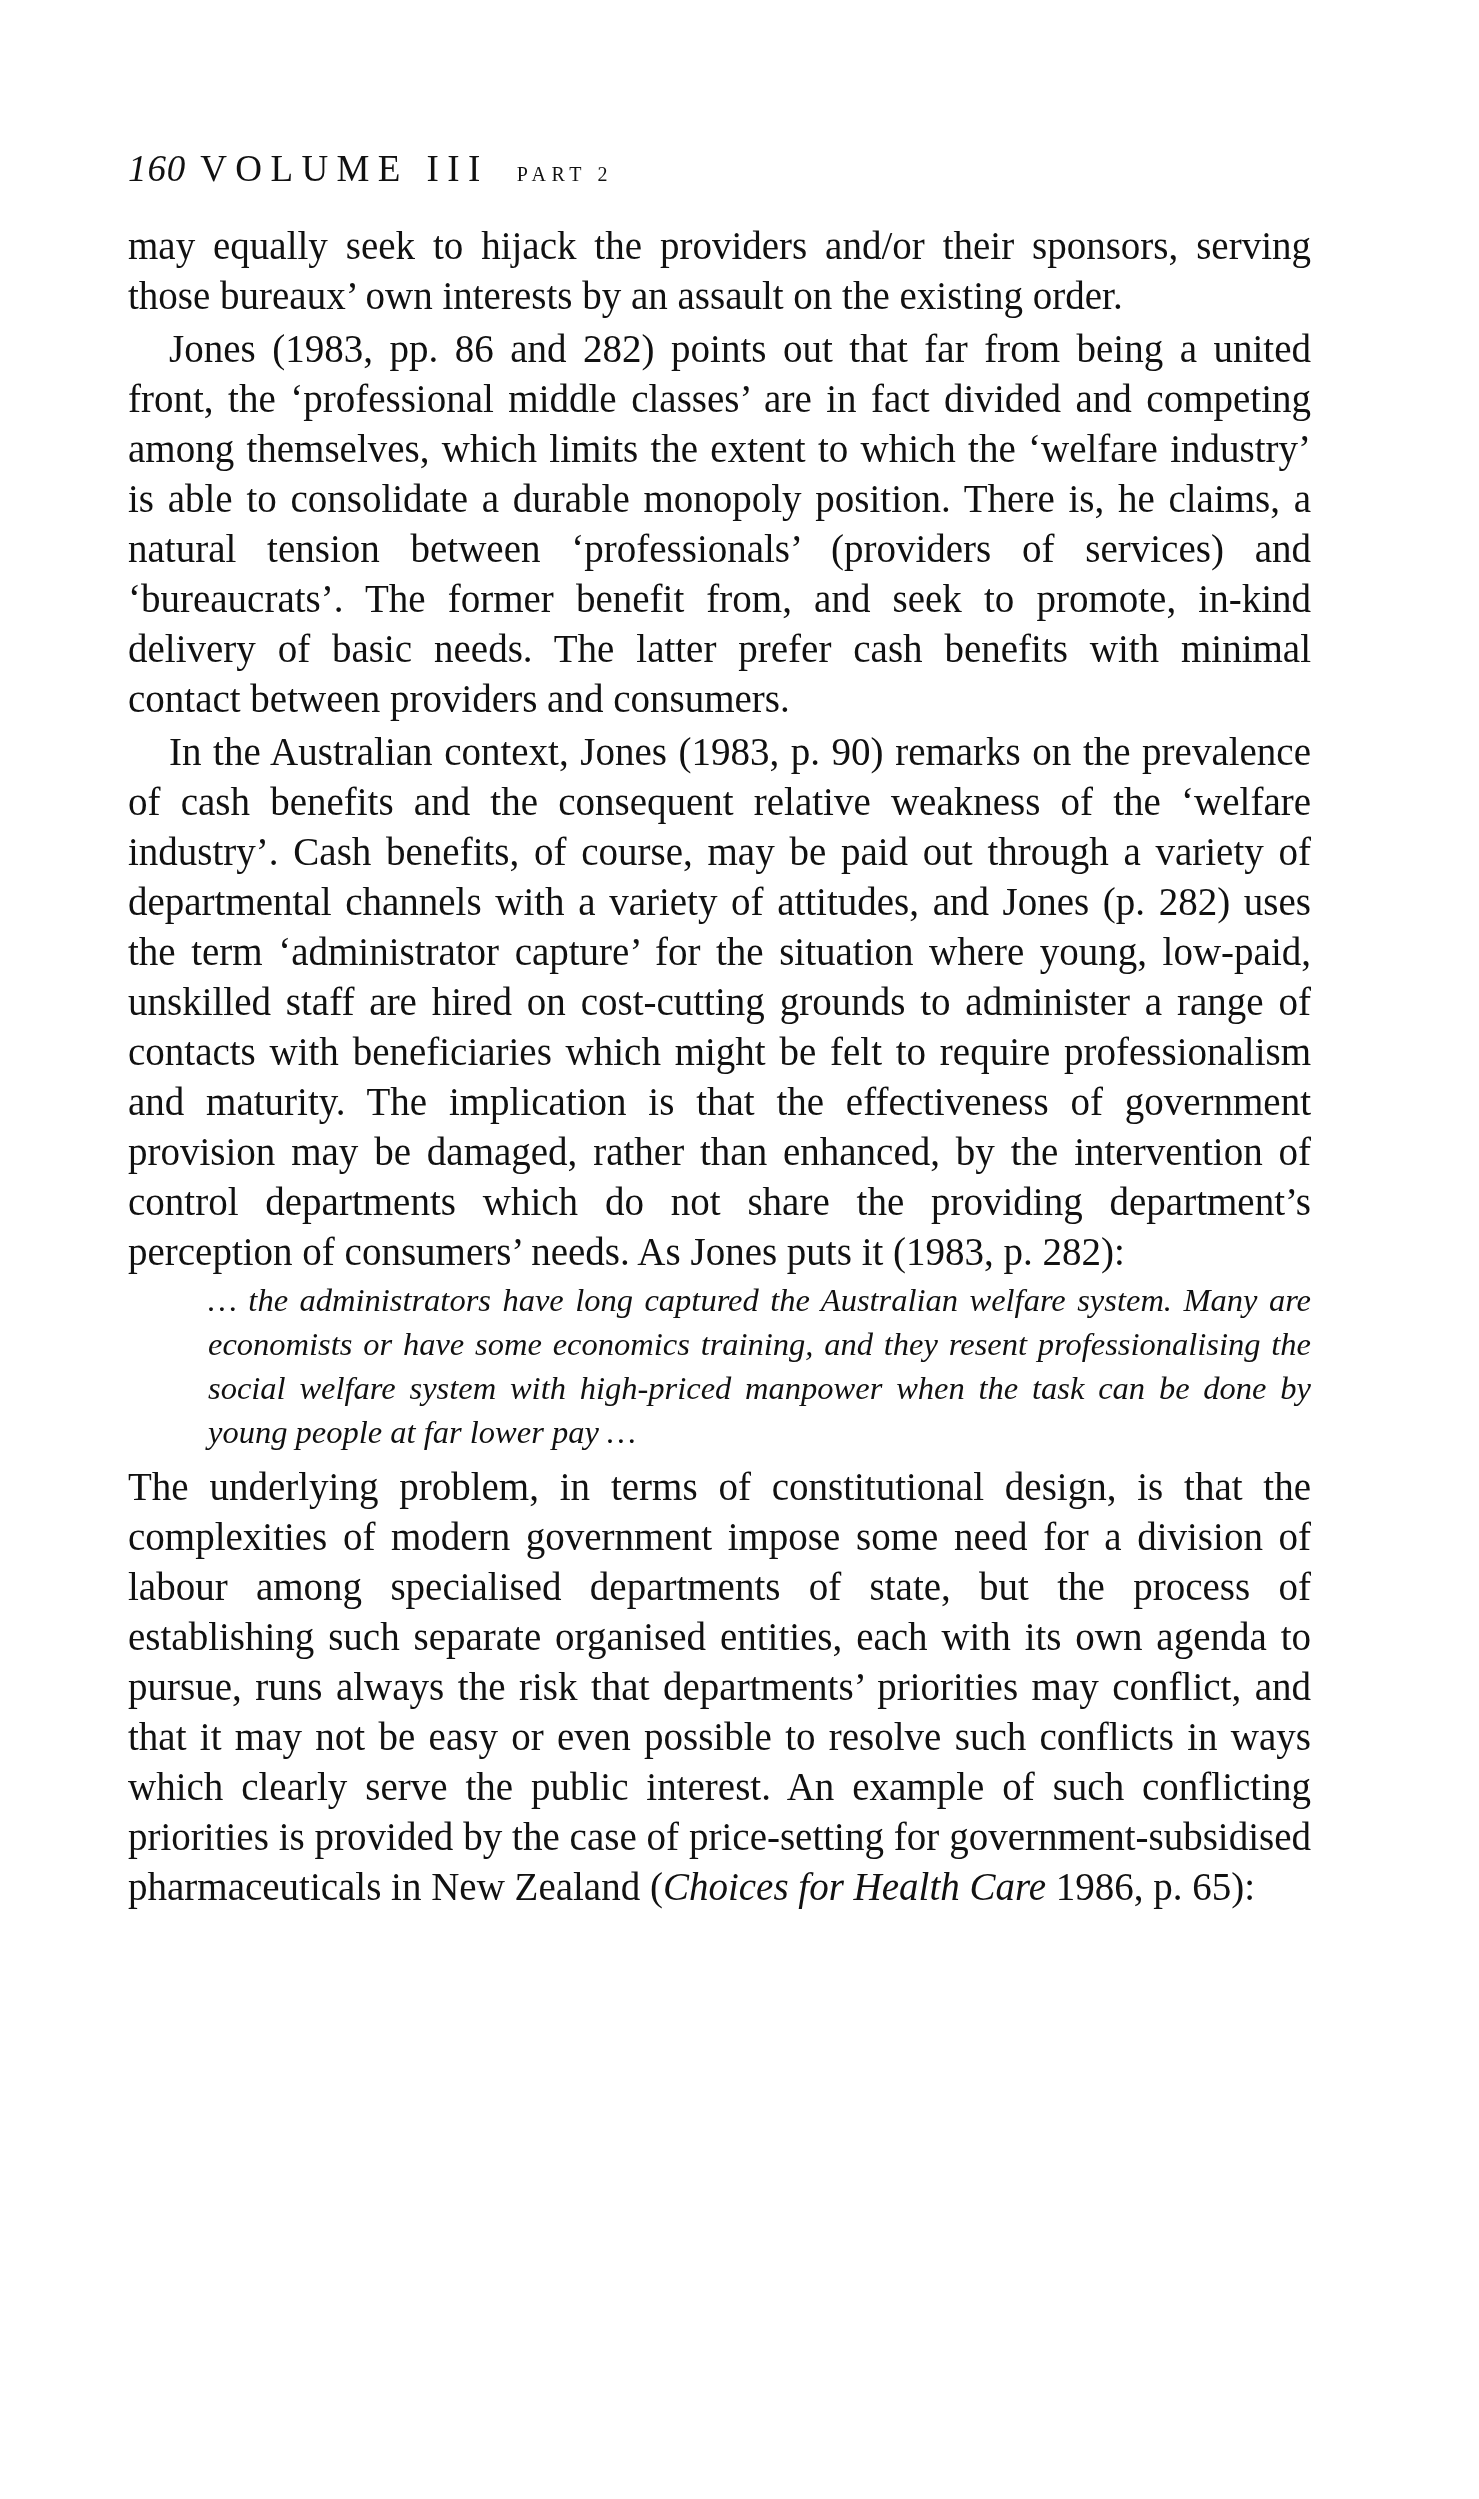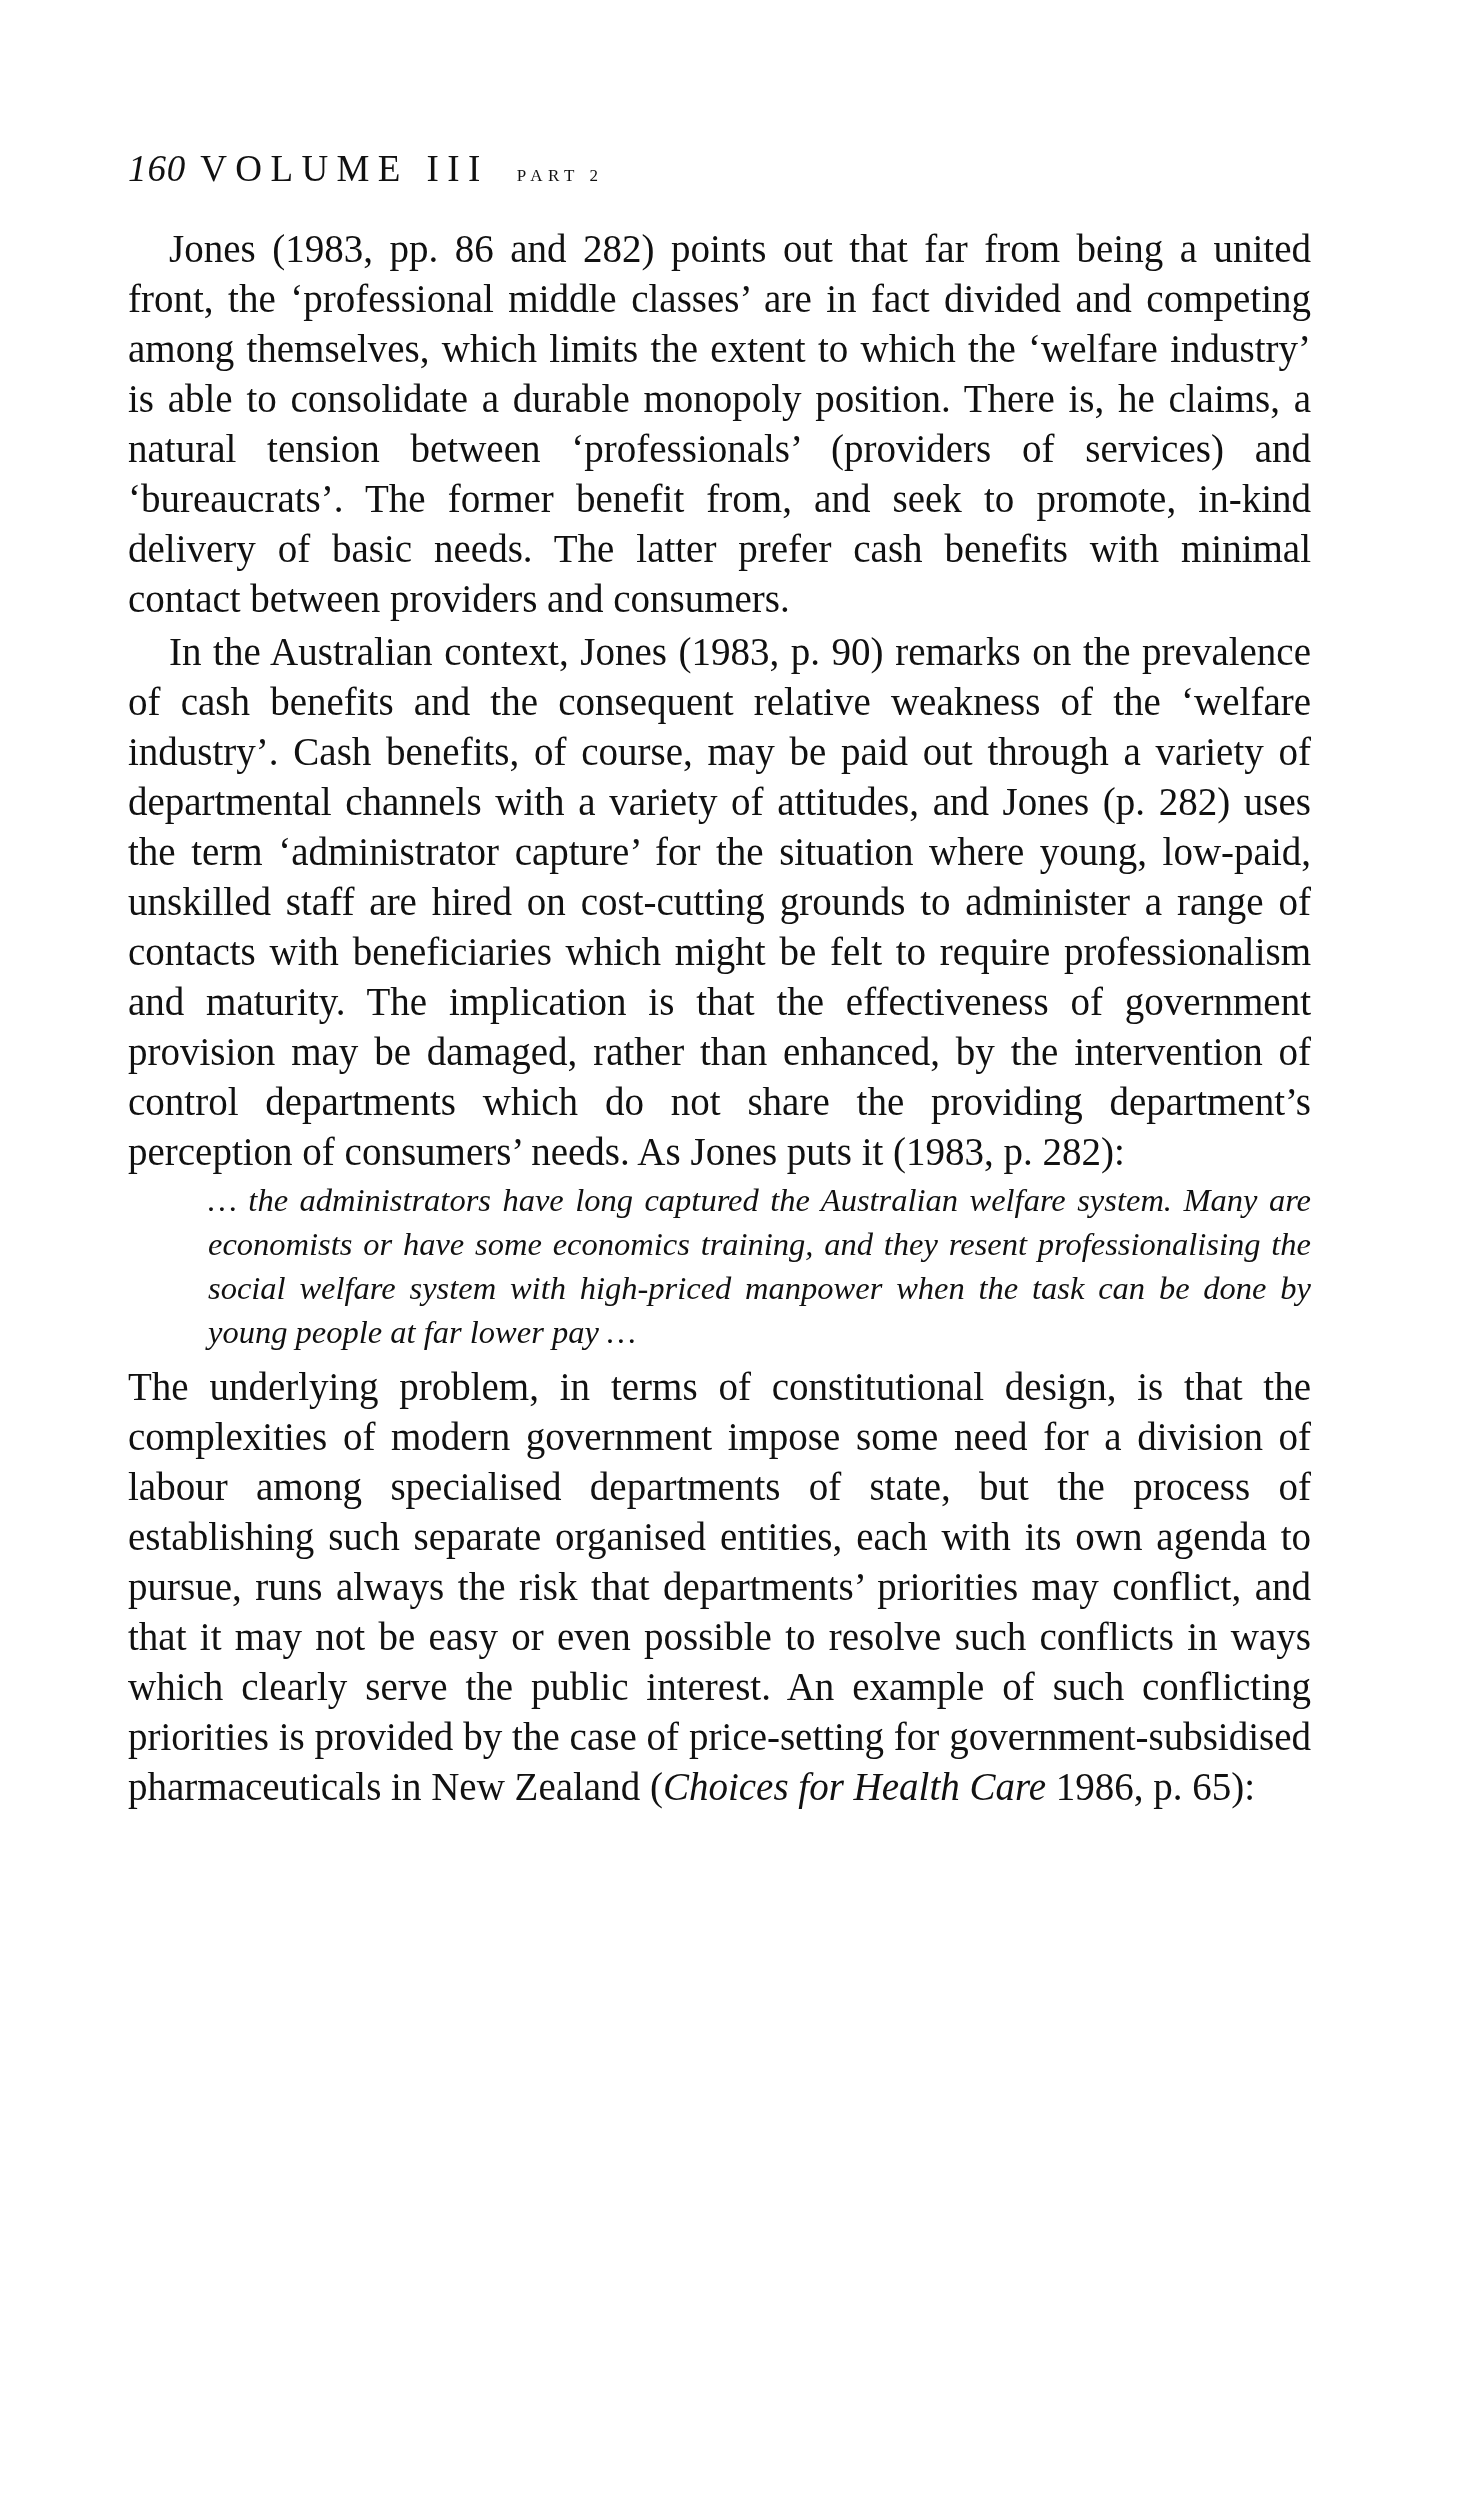--- a/index.html
+++ b/index.html
@@ -8,21 +8,21 @@
     position: absolute; left: 128px; top: 0; width: 1183px;
     font-family: "Liberation Serif", "DejaVu Serif", serif;
     color: #111111;
   }
   .running-head {
     position: absolute; top: 147px; left: 0;
     font-size: 37px; letter-spacing: 0.9px; white-space: nowrap;
   }
   .running-head .pg { margin-right: 14px; font-style: italic; }
   .running-head .vol { letter-spacing: 8.4px; margin-right: 28px; }
-  .running-head .part { font-size: 17px; letter-spacing: 5.6px; }
+  .running-head .part { font-size: 20px; letter-spacing: 5.6px; }
   .body { position: absolute; top: 221px; left: 0; width: 1183px; }
   p {
     margin: 0; font-size: 39px; line-height: 50px;
     text-align: justify; text-align-last: left; hyphens: manual;
   }
   p.indent { text-indent: 41px; margin-top: 2.8px; }
   .quote { margin: 1.9px 0 7.4px 80px; }
   .quote p { font-size: 32.5px; line-height: 44px; font-style: italic; }
   .quote p + p { margin-top: 1.9px; }
   em { font-style: italic; }
@@ -30,20 +30,21 @@
 </head>
 <body>
 
 <div class="page">
 
   <div class="running-head">
     <span class="pg">160</span><span class="vol">VOLUME III</span><span class="part">PART 2</span>
   </div>
 
   <div class="body">
+    <p>may equally seek to hijack the providers and/or their sponsors, serving those bureaux’ own interests by an assault on the existing order.</p>
     <p class="indent">Jones (1983, pp. 86 and 282) points out that far from being a united front, the ‘professional middle classes’ are in fact divided and competing among themselves, which limits the extent to which the ‘welfare industry’ is able to consolidate a durable monopoly position. There is, he claims, a natural tension between ‘professionals’ (providers of services) and ‘bureaucrats’. The former benefit from, and seek to promote, in-kind delivery of basic needs. The latter prefer cash benefits with minimal contact between prov­iders and consumers.</p>
     <p class="indent">In the Australian context, Jones (1983, p. 90) remarks on the prevalence of cash benefits and the consequent relative weakness of the ‘welfare industry’. Cash benefits, of course, may be paid out through a variety of departmental channels with a variety of atti­tudes, and Jones (p. 282) uses the term ‘administrator capture’ for the situation where young, low-paid, unskilled staff are hired on cost-cutting grounds to administer a range of contacts with benefi­ciaries which might be felt to require professionalism and maturity. The implication is that the effectiveness of government provision may be damaged, rather than enhanced, by the intervention of con­trol departments which do not share the providing department’s perception of consumers’ needs. As Jones puts it (1983, p. 282):</p>
 
     <div class="quote">
       <p>… the administrators have long captured the Australian welfare system. Many are economists or have some economics training, and they resent professionalising the social welfare system with high-priced manpower when the task can be done by young people at far lower pay …</p>
     </div>
 
     <p><span>The underlying problem, in terms of constitutional design, is that the complexities of modern government impose some need for a division of labour among specialised departments of state, but the process of establishing such separate organised entities, each with its own agenda to pursue, runs always the risk that departments’ priorities may conflict, and that it may not be easy or even possible to resolve such conflicts in ways which clearly serve the public interest. An example of such conflicting priorities is provided by the case of price-setting for government-subsidised pharmaceuti­cals in New Zealand (</span><em>Choices for Health Care</em><span> 1986, p. 65):</span></p>
   </div>
 </div>

